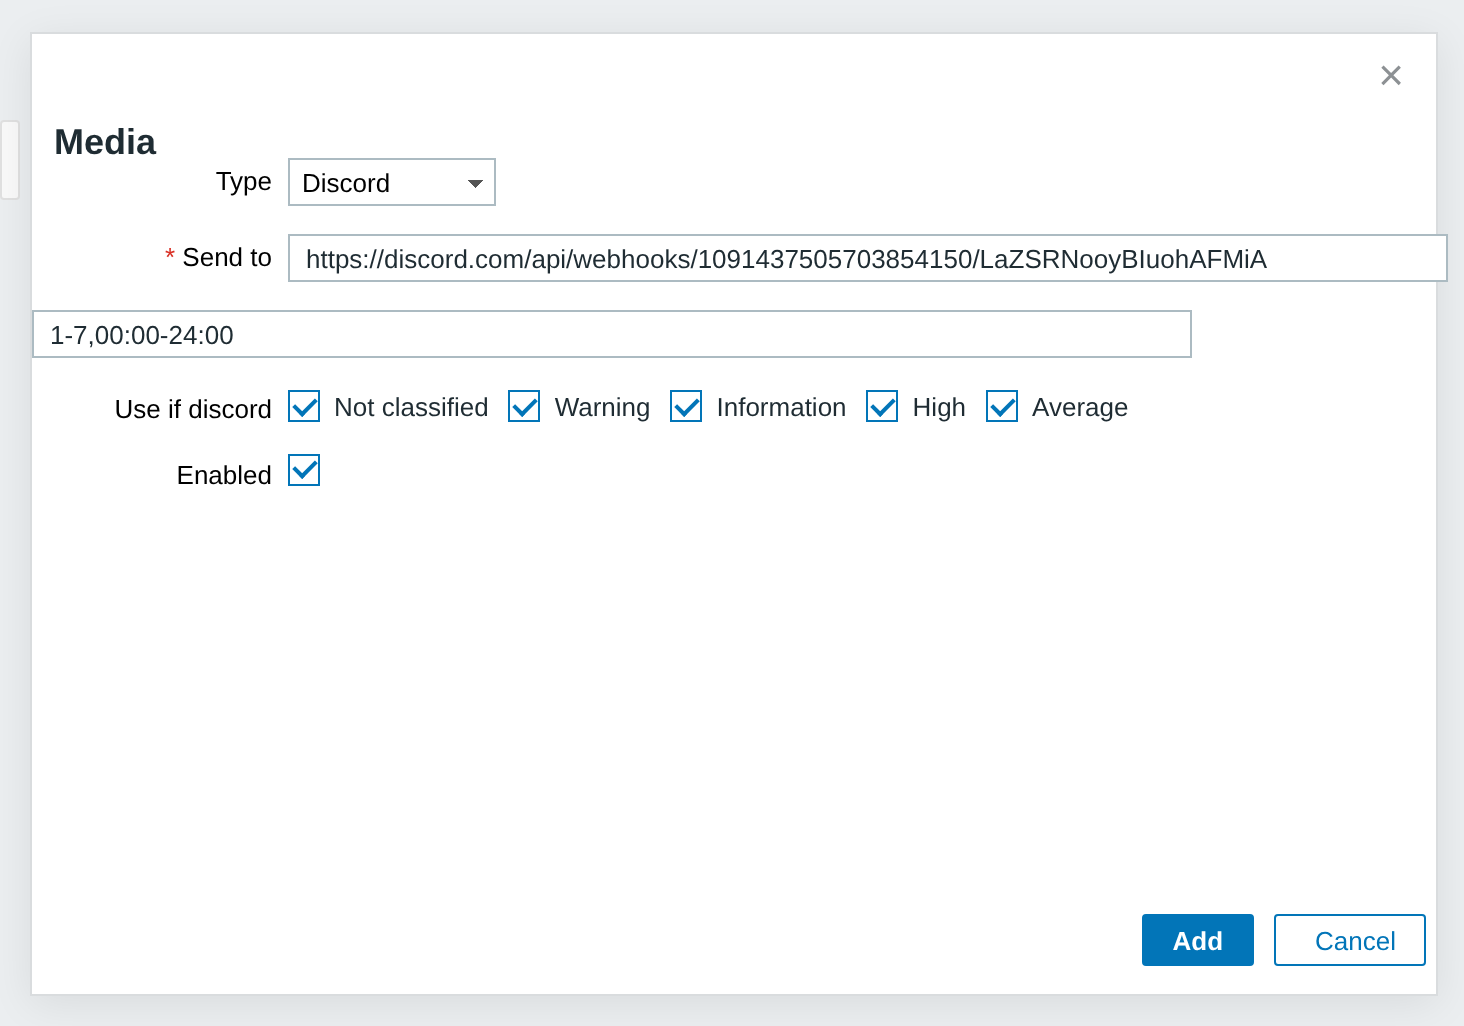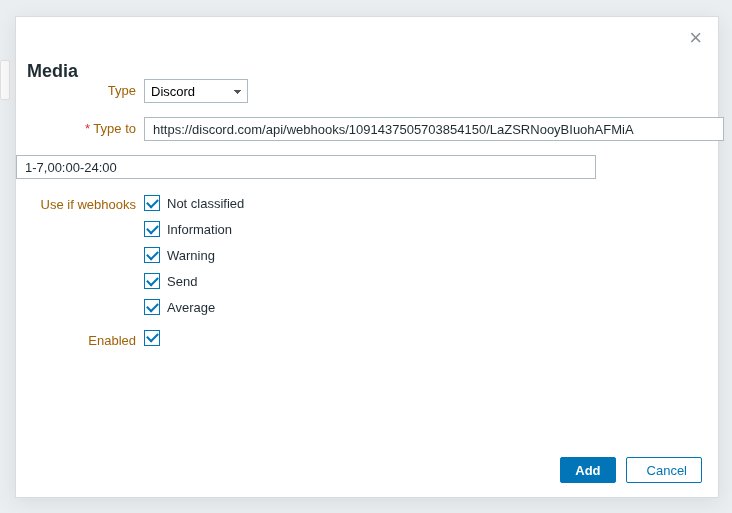--- a/index.html
+++ b/index.html
@@ -62,21 +62,21 @@
   .row {
     display: flex;
     align-items: flex-start;
     margin-bottom: 14px;
   }
   .label-col {
     width: 128px;
     text-align: right;
     padding-right: 8px;
     padding-top: 4px;
-    color: #a16207;
+    color: #000000;
     flex-shrink: 0;
   }
   .req::before {
     content: "* ";
     color: #d93025;
   }
   .field-col { flex: 1; padding-right: 32px; }
   select.ctrl {
     height: 24px;
     border: 1px solid #acbbc2;
@@ -93,21 +93,21 @@
     background-repeat: no-repeat;
   }
   input.txt {
     width: 580px;
     height: 24px;
     border: 1px solid #acbbc2;
     padding: 2px 8px;
     font-size: 13px;
     color: #1f2c33;
   }
-  .chk-list { display: flex; flex-direction: column; gap: 10px; padding-top: 2px;}
+  .chk-list { display: flex; flex-direction: row; gap: 10px; padding-top: 2px;}
   .chk-item { display: flex; align-items: center; gap: 7px; }
   .cbx {
     width: 16px;
     height: 16px;
     border: 1px solid #0275b8;
     background: #fff;
     display: inline-flex;
     align-items: center;
     justify-content: center;
     cursor: pointer;
@@ -117,21 +117,21 @@
     content: "";
     width: 9px;
     height: 5px;
     border-left: 2px solid #0275b8;
     border-bottom: 2px solid #0275b8;
     transform: rotate(-45deg) translate(1px,-1px);
   }
   .footer {
     position: absolute;
     bottom: 14px;
-    right: 16px;
+    right: 5px;
     display: flex;
     gap: 10px;
   }
   .btn {
     height: 26px;
     padding: 0 14px;
     font-size: 13px;
     border-radius: 2px;
     cursor: pointer;
     border: 1px solid transparent;
@@ -165,51 +165,51 @@
     <div class="row">
       <div class="label-col">Type</div>
       <div class="field-col">
         <select class="ctrl">
           <option>Discord</option>
         </select>
       </div>
     </div>
 
     <div class="row">
-      <div class="label-col req">Type to</div>
+      <div class="label-col req">Send to</div>
       <div class="field-col">
         <input class="txt" type="text" value="https://discord.com/api/webhooks/1091437505703854150/LaZSRNooyBIuohAFMiA" style="">
       </div>
     </div>
 
     <div class="row">
       <div class="field-col">
         <input class="txt" type="text" value="1-7,00:00-24:00" style="">
       </div>
     </div>
 
     <div class="row">
-      <div class="label-col">Use if webhooks</div>
+      <div class="label-col">Use if discord</div>
       <div class="field-col">
         <div class="chk-list">
           <div class="chk-item">
             <span class="cbx checked"></span>
             <span>Not classified</span>
           </div>
           <div class="chk-item">
             <span class="cbx checked"></span>
+            <span>Warning</span>
+          </div>
+          <div class="chk-item">
+            <span class="cbx checked"></span>
             <span>Information</span>
           </div>
           <div class="chk-item">
             <span class="cbx checked"></span>
-            <span>Warning</span>
-          </div>
-          <div class="chk-item">
-            <span class="cbx checked"></span>
-            <span>Send</span>
+            <span>High</span>
           </div>
           <div class="chk-item">
             <span class="cbx checked"></span>
             <span>Average</span>
           </div>
         </div>
       </div>
     </div>
 
     <div class="row" style="margin-top:6px;">

